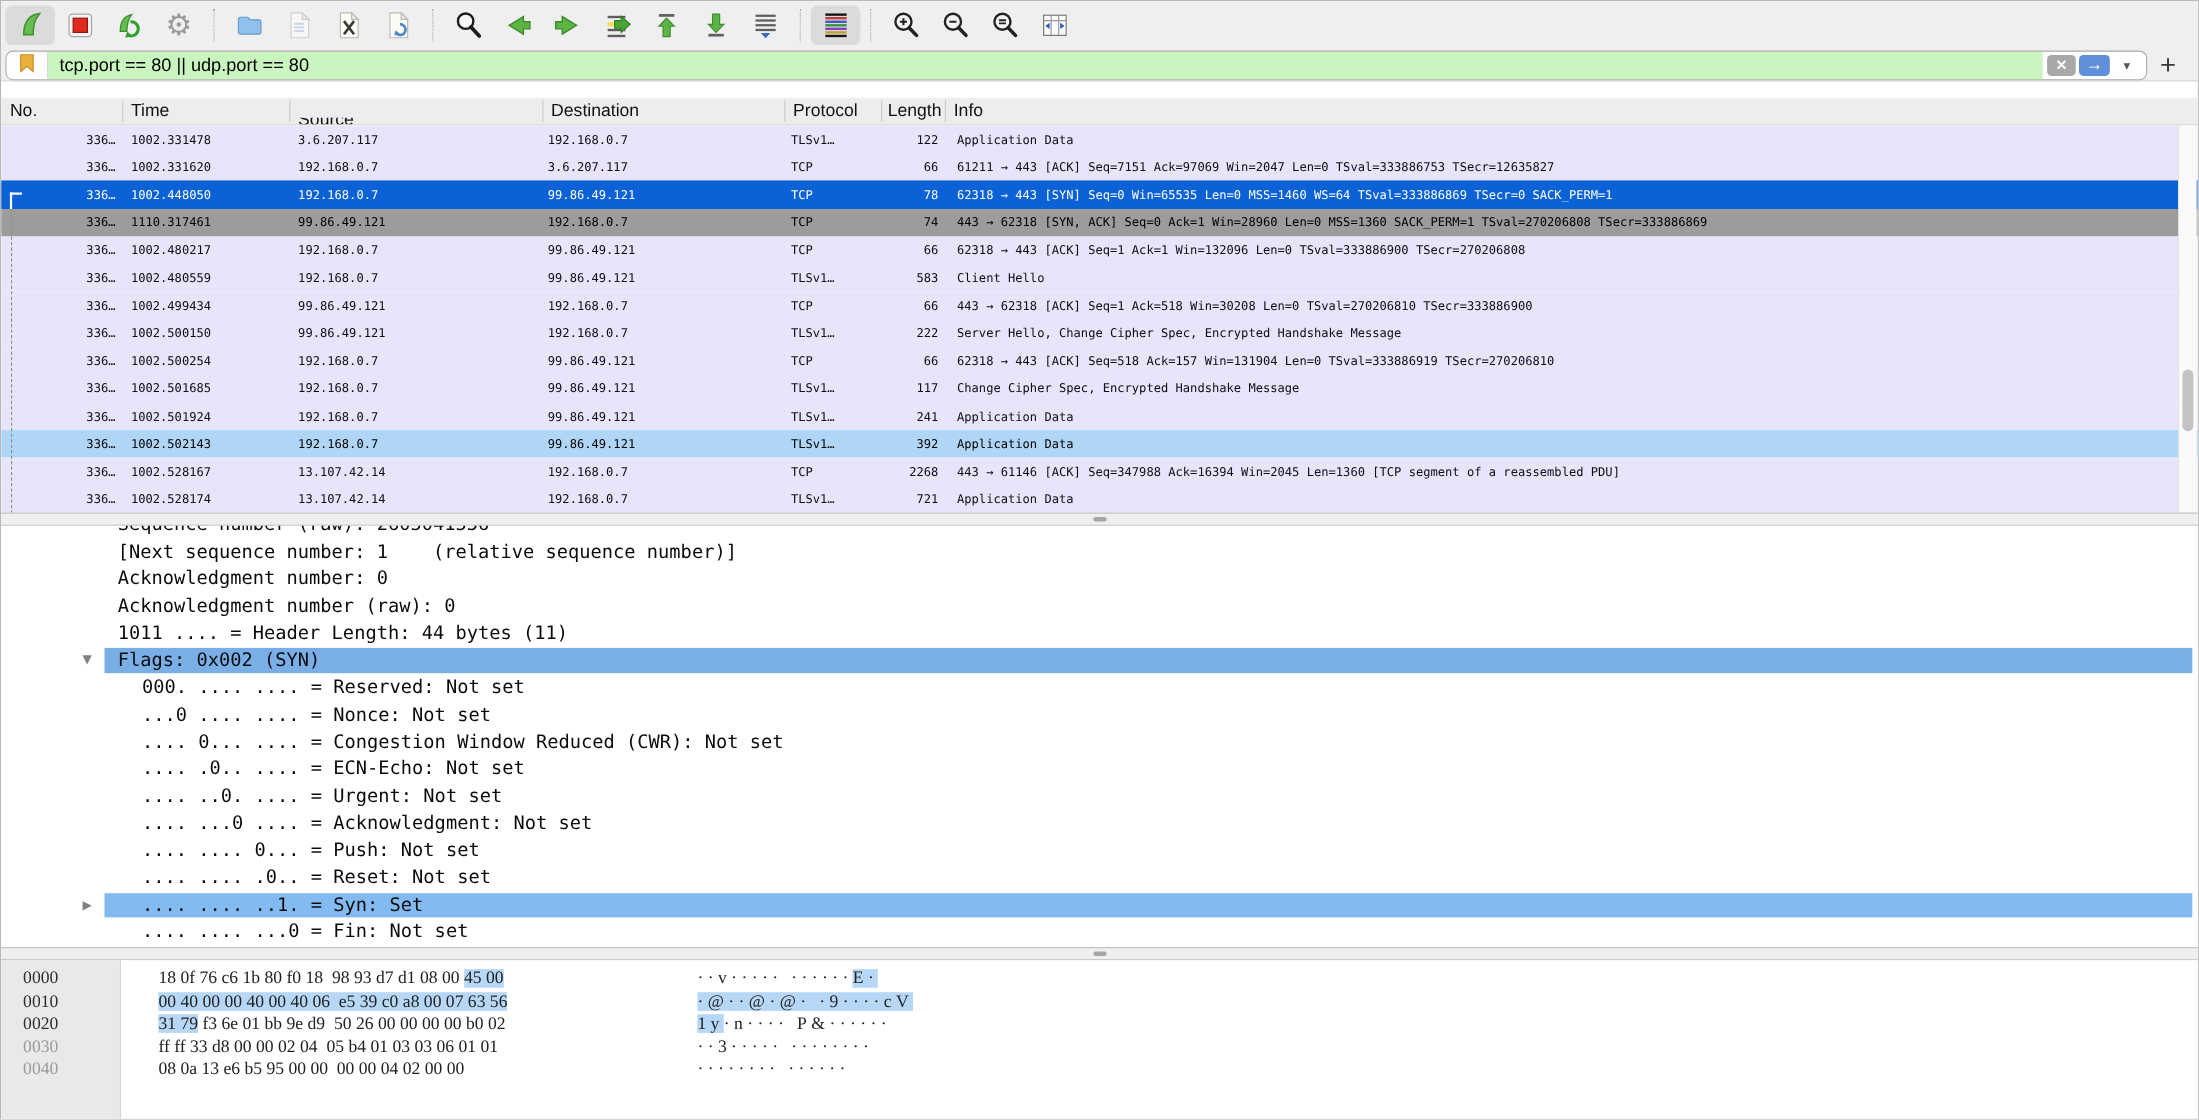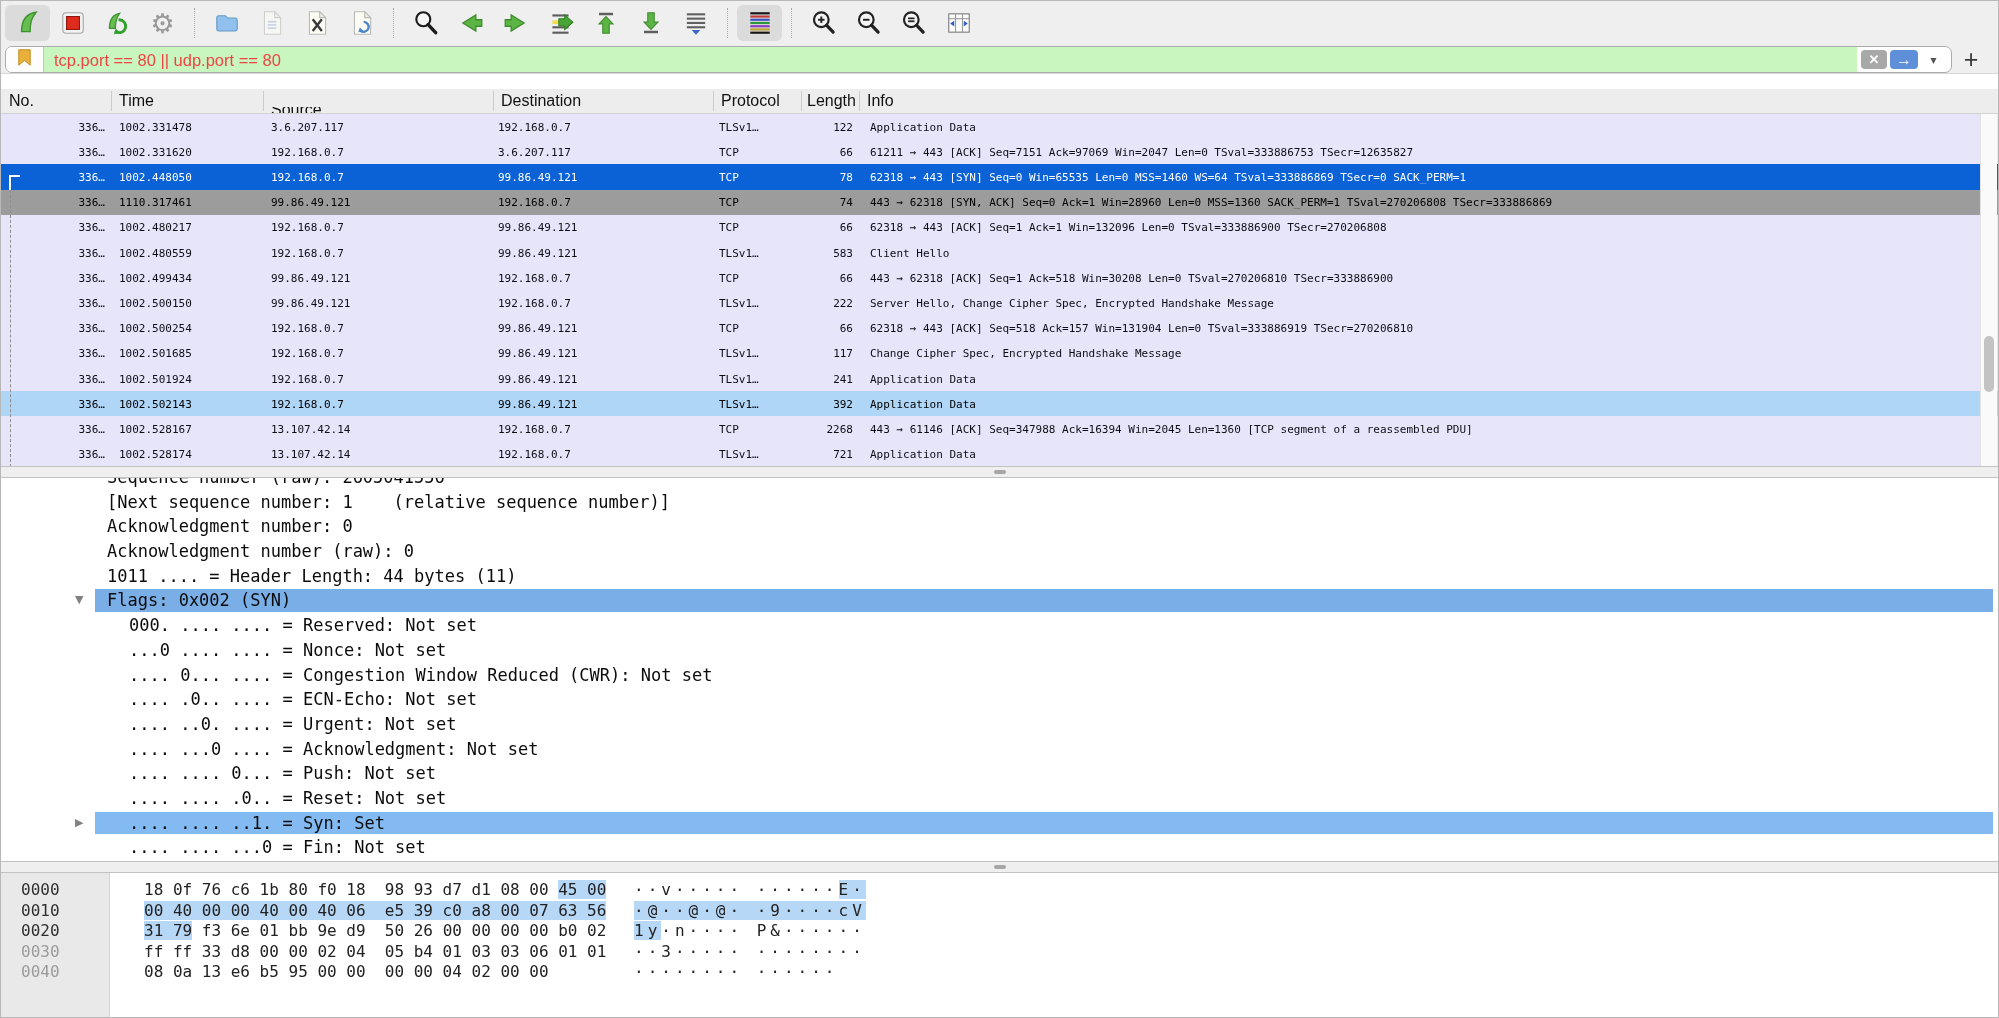--- a/index.html
+++ b/index.html
@@ -18,21 +18,21 @@
   .tb svg{display:block;}
   .tsep{width:0;height:30px;border-left:1px dotted #A9A9A9;margin:0 9px;flex:none;}
   .gear{font-family:"DejaVu Sans",sans-serif;font-size:27px;color:#9A9A9A;line-height:1;}
 
   #filterbar{position:absolute;top:45px;left:4px;right:46px;height:25px;background:#fff;
              border:1px solid #ABABAB;border-radius:7px;overflow:hidden;}
   #fbookmark{position:absolute;left:0;top:0;bottom:0;width:37px;background:#FDFDFD;
              border-right:1px solid #C6C6C6;display:flex;align-items:center;justify-content:center;}
   #fgreen{position:absolute;left:38px;top:0;bottom:0;right:94px;background:#C9F6BE;}
   #filter-text{position:absolute;left:48px;top:50%;transform:translateY(-50%);
-               font-size:16.5px;color:#ef4444;white-space:pre;}
+               font-size:16.5px;color:#000000;white-space:pre;}
   .fbtn{position:absolute;top:3px;height:19px;border-radius:4px;display:flex;
         align-items:center;justify-content:center;}
   #fclear{right:64px;width:26px;background:#A8A8A8;color:#fff;font-size:13px;font-weight:bold;}
   #fapply{right:33px;width:28px;background:#5F8FD9;color:#fff;font-size:16px;font-weight:bold;}
   #fcaret{right:9px;width:17px;color:#555;font-size:12px;background:transparent;}
   #fplus{position:absolute;right:13px;top:44px;width:28px;height:28px;display:flex;
          align-items:center;justify-content:center;font-size:25px;color:#3A3A3A;}
 
   
   #plist-header{position:absolute;top:88px;height:24px;left:0;right:0;background:#EDEDED;
@@ -78,21 +78,21 @@
         font-family:"DejaVu Sans",sans-serif;}
   .dtext{position:relative;z-index:1;}
   .ind1{padding-left:106px;} .ind2{padding-left:128px;}
 
   
   #hexpane{position:absolute;top:872px;bottom:0;left:0;right:0;background:#fff;
            font-family:"DejaVu Sans Mono",monospace;font-size:16px;color:#222;}
   #hexgutter{position:absolute;left:0;top:0;bottom:0;width:108px;background:#E9E9E9;
              border-right:1px solid #D4D4D4;}
   #hex-rows{position:absolute;top:7px;left:0;right:0;}
-  .hexrow{position:relative;height:20.6px;line-height:20.6px;white-space:pre;}
+  .hexrow{position:relative;height:20.6px;line-height:20.6px;white-space:pre;font-family:Liberation Serif, serif;}
   .hoff{position:absolute;left:20px;color:#2F2F2F;}
   .hoff.dim{color:#9B9B9B;}
   .hbytes{position:absolute;left:143px;}
   .hascii{position:absolute;left:633px;letter-spacing:4px;}
   .hlspan{background:#B7D7F7;}
 </style>
 </head>
 <body>
 
 <div id="app">

